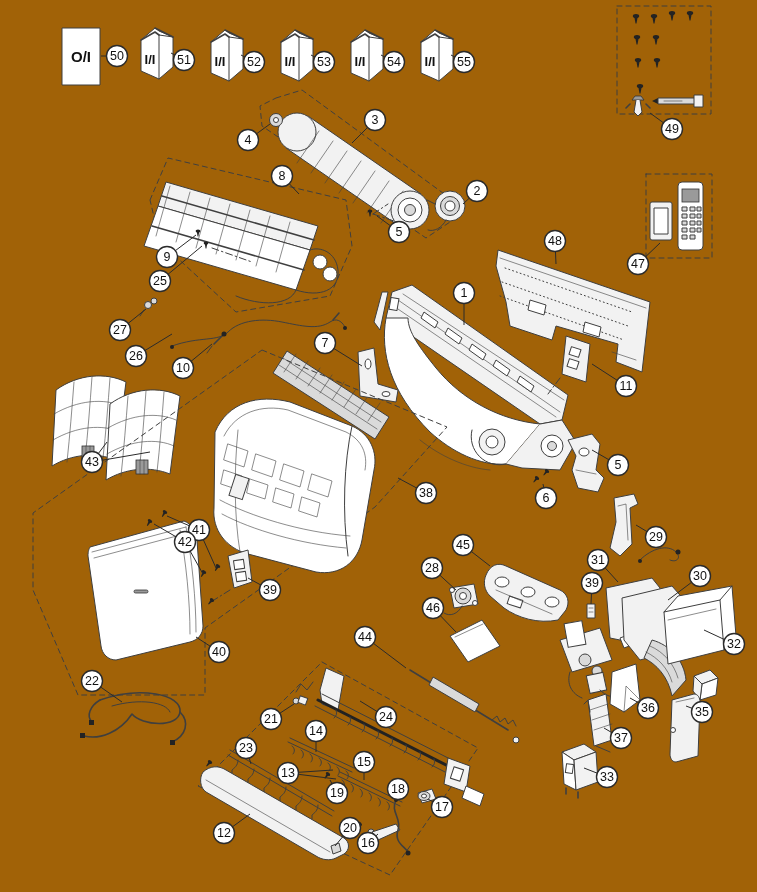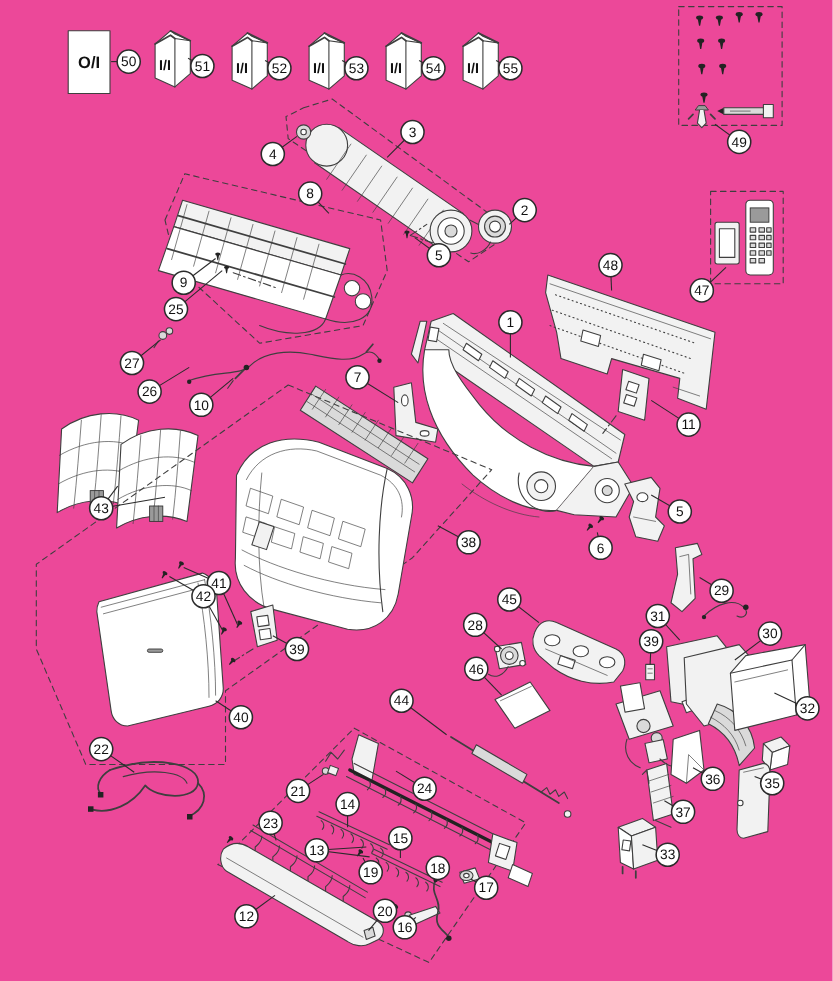--- a/index.html
+++ b/index.html
@@ -1,16 +1,16 @@
 <!DOCTYPE html>
 <html><head>
 <meta charset="utf-8">
 <style>
   html,body{margin:0;padding:0;background:#fff;}
-  #stage{width:757px;height:892px;position:relative;background:#ec4899;font-family:"Liberation Sans",sans-serif;}
+  #stage{width:757px;height:892px;position:relative;background:#a16207;font-family:"Liberation Sans",sans-serif;}
   svg{display:block;}
   .ln{fill:none;stroke:#3f3f3f;stroke-width:1;stroke-linejoin:round;stroke-linecap:round;}
   .ln2{fill:none;stroke:#3f3f3f;stroke-width:1.6;stroke-linejoin:round;stroke-linecap:round;}
   .fw{fill:#fff;stroke:#3f3f3f;stroke-width:1;stroke-linejoin:round;}
   .fl{fill:#f2f2f2;stroke:#3f3f3f;stroke-width:1;stroke-linejoin:round;}
   .fm{fill:#dadada;stroke:#3f3f3f;stroke-width:1;stroke-linejoin:round;}
   .fd{fill:#9a9a9a;stroke:#333;stroke-width:0.8;}
   .fb{fill:#232323;stroke:none;}
   .dash{stroke-dasharray:5 4;}
   .dashdot{stroke-dasharray:7 3 1.5 3;}

